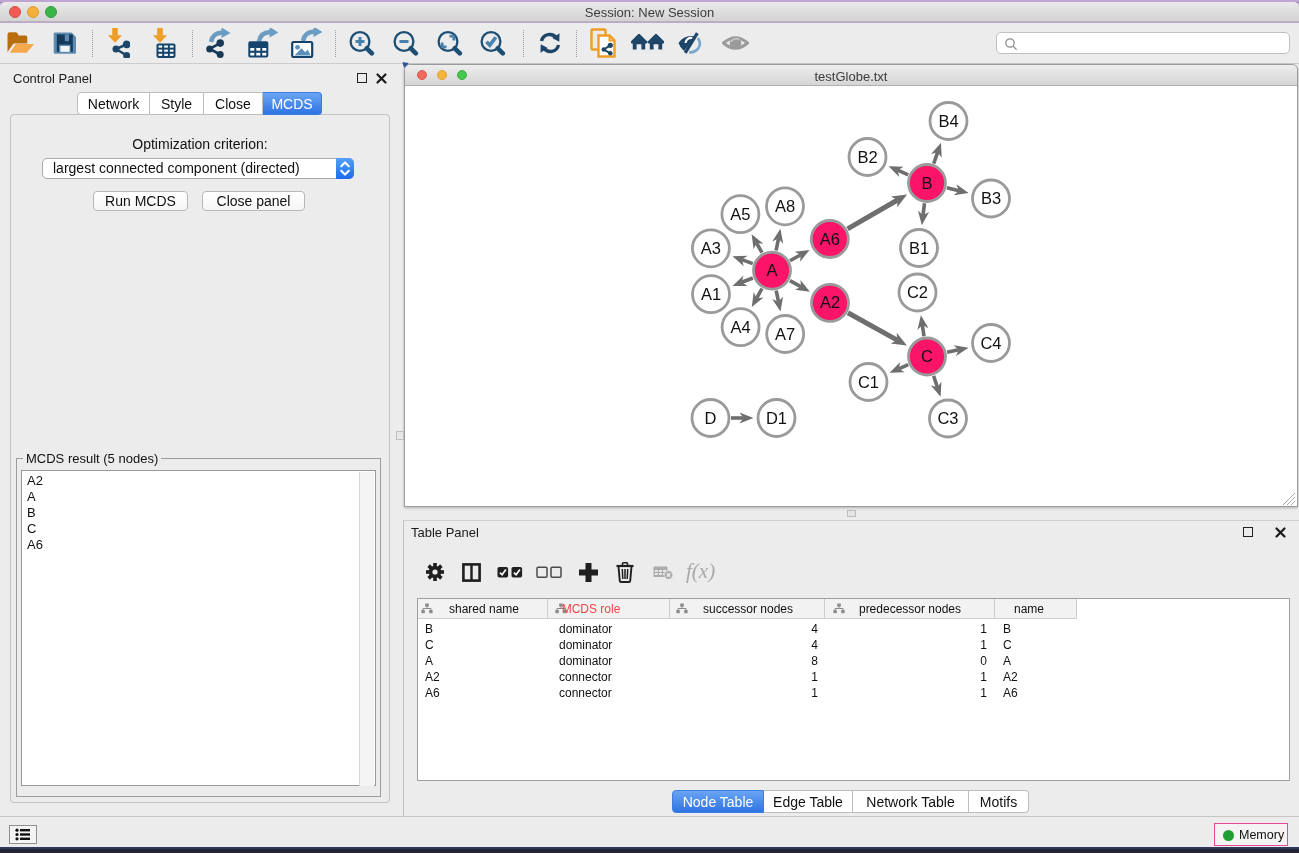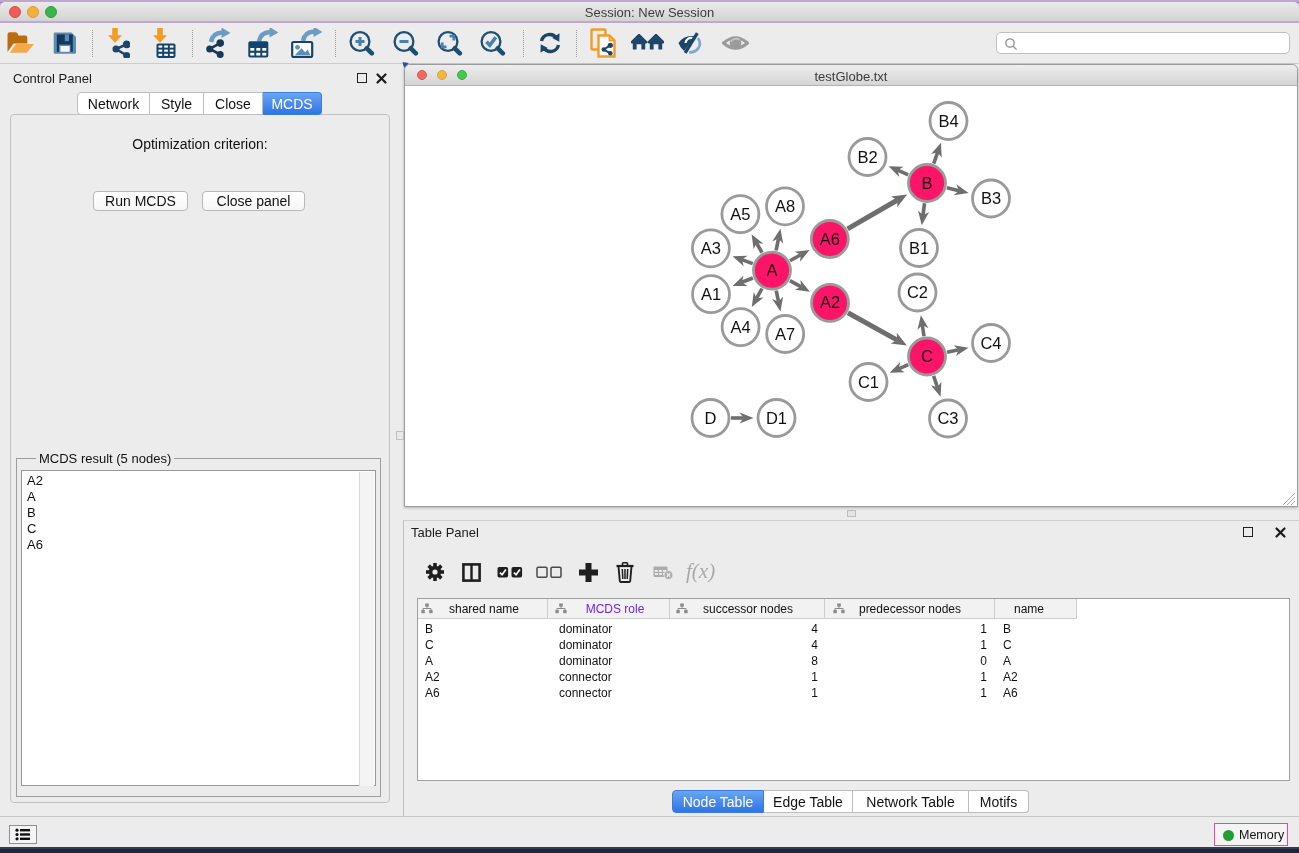--- a/index.html
+++ b/index.html
@@ -23,21 +23,21 @@
 #cp-panel { left:10px; top:114px; width:380px; height:689px; border:1px solid #c2c2c2; border-radius:4px; background:#ececec; }
 .tabgroup { height:23px; display:flex; font-size:14px; color:#111; }
 .tabgroup .tab { background:#fff; border:1px solid #bdbdbd; border-left:none; display:flex; align-items:center; justify-content:center; }
 .tabgroup .tab:first-child { border-left:1px solid #bdbdbd; border-radius:4px 0 0 4px; }
 .tabgroup .tab:last-child { border-radius:0 4px 4px 0; }
 .tabgroup .tab.sel { background:linear-gradient(#6aa5f2,#2e74e4); color:#fff; border-color:#3a7ce0; }
 #dropdown { left:42px; top:158px; width:312px; height:21px; background:#fff; border:1px solid #ababab; border-radius:5px; font-size:14px; color:#111; line-height:19px; padding-left:10px; }
 #spinner { right:-1px; top:-1px; width:18px; height:21px; border-radius:1px 5px 5px 1px; background:linear-gradient(#55a0f8,#1a6cee); }
 .btn { background:linear-gradient(#ffffff,#f6f6f6); border:1px solid #b8b8b8; border-radius:4px; font-size:14px; color:#111; text-align:center; }
 #groupbox { left:16px; top:458px; width:365px; height:339px; border:1px solid #9d9d9d; }
-#grouplabel { left:19px; top:-8px; background:#ececec; padding:0 3px; font-size:13px; color:#111; }
+#grouplabel { left:6px; top:-8px; background:#ececec; padding:0 3px; font-size:13px; color:#111; }
 #mcdslist { left:4px; top:11px; width:355px; height:316px; background:#fff; border:1px solid #989898; font-size:13px; color:#111; }
 #mcdslist .sb { position:absolute; right:1px; top:1px; width:15px; height:314px; background:#f4f4f4; border-left:1px solid #d6d6d6; }
 
 .iwin { border:1px solid #9b9b9b; border-radius:6px 6px 0 0; box-shadow:0 1px 3px rgba(0,0,0,0.25); }
 .iwtitle { height:21px; background:linear-gradient(#ededed,#d5d5d5); border-bottom:1px solid #b0b0b0; border-radius:6px 6px 0 0; }
 .tls { border-radius:50%; width:10px; height:10px; top:5px; }
 
 #tablewrap { left:417px; top:598px; width:873px; height:183px; background:#fff; border:1px solid #9f9f9f;padding-left:28px; }
 .th { background:#f2f2f2; border-bottom:1px solid #cfcfcf; font-size:12px; color:#111; }
 .tcell { position:absolute; top:0; height:20px; border-right:1px solid #cdcdcd; }
@@ -187,20 +187,28 @@
       <path d="M2.5 2.5 L10.5 10.5 M10.5 2.5 L2.5 10.5" stroke="#1a1a1a" stroke-width="2.2" stroke-linecap="round"></path>
     </svg>
 <div id="cp-panel" class="abs"></div>
 <div class="abs tabgroup" style="left:77px;top:92px;width:245px;">
   <div class="tab" style="width:73px;">Network</div>
   <div class="tab" style="width:54px;">Style</div>
   <div class="tab" style="width:59px;">Close</div>
   <div class="tab sel" style="width:59px;">MCDS</div>
 </div>
 <div class="abs" style="left:0;top:136px;width:400px;text-align:center;font-size:14px;color:#111;">Optimization criterion:</div>
+<div id="dropdown" class="abs">largest connected component (directed)
+  <div id="spinner" class="abs">
+    <svg width="18" height="21" viewBox="0 0 18 21">
+          <path d="M5.2 8.2 L9 4.4 L12.8 8.2" fill="none" stroke="#fff" stroke-width="2.1" stroke-linejoin="round" stroke-linecap="round"></path>
+          <path d="M5.2 12.8 L9 16.6 L12.8 12.8" fill="none" stroke="#fff" stroke-width="2.1" stroke-linejoin="round" stroke-linecap="round"></path>
+        </svg>
+  </div>
+</div>
 <div class="abs btn" style="left:93px;top:191px;width:95px;height:20px;line-height:19px;">Run MCDS</div>
 <div class="abs btn" style="left:202px;top:191px;width:103px;height:20px;line-height:19px;">Close panel</div>
 <div id="groupbox" class="abs">
   <div id="grouplabel" class="abs">MCDS result (5 nodes)</div>
   <div id="mcdslist" class="abs">
     <div style="padding:2px 0 0 5px;line-height:16px;">A2<br>A<br>B<br>C<br>A6</div>
     <div class="sb"></div>
   </div>
 </div>
 
@@ -368,21 +376,21 @@
         <rect x="8.2" y="7" width="3.4" height="3.2" fill="#8a8a8a"></rect>
       </svg>
 <div class="abs" style="left:-4px;top:3px;width:140px;text-align:center;font-size:12px;color:#111;">shared name</div>
 <div class="tcell" style="left:130px;width:122px;"></div>
 <svg width="12" height="11" viewBox="0 0 12 11" style="position:absolute;left:137;top:4px;">
         <rect x="4.2" y="0.5" width="3.6" height="3.2" fill="#8a8a8a"></rect>
         <path d="M6 3.5 v2 M2 5.5 h8 M2 5.5 v1.5 M10 5.5 v1.5" stroke="#8a8a8a" stroke-width="1" fill="none"></path>
         <rect x="0.4" y="7" width="3.4" height="3.2" fill="#8a8a8a"></rect>
         <rect x="8.2" y="7" width="3.4" height="3.2" fill="#8a8a8a"></rect>
       </svg>
-<div class="abs" style="left:127px;top:3px;width:140px;text-align:center;font-size:12px;color:#6d28d9;">MCDS role</div>
+<div class="abs" style="left:103px;top:3px;width:140px;text-align:center;font-size:12px;color:#ef4444;">MCDS role</div>
 <div class="tcell" style="left:252px;width:155px;"></div>
 <svg width="12" height="11" viewBox="0 0 12 11" style="position:absolute;left:258;top:4px;">
         <rect x="4.2" y="0.5" width="3.6" height="3.2" fill="#8a8a8a"></rect>
         <path d="M6 3.5 v2 M2 5.5 h8 M2 5.5 v1.5 M10 5.5 v1.5" stroke="#8a8a8a" stroke-width="1" fill="none"></path>
         <rect x="0.4" y="7" width="3.4" height="3.2" fill="#8a8a8a"></rect>
         <rect x="8.2" y="7" width="3.4" height="3.2" fill="#8a8a8a"></rect>
       </svg>
 <div class="abs" style="left:260px;top:3px;width:140px;text-align:center;font-size:12px;color:#111;">successor nodes</div>
 <div class="tcell" style="left:407px;width:170px;"></div>
 <svg width="12" height="11" viewBox="0 0 12 11" style="position:absolute;left:415;top:4px;">

